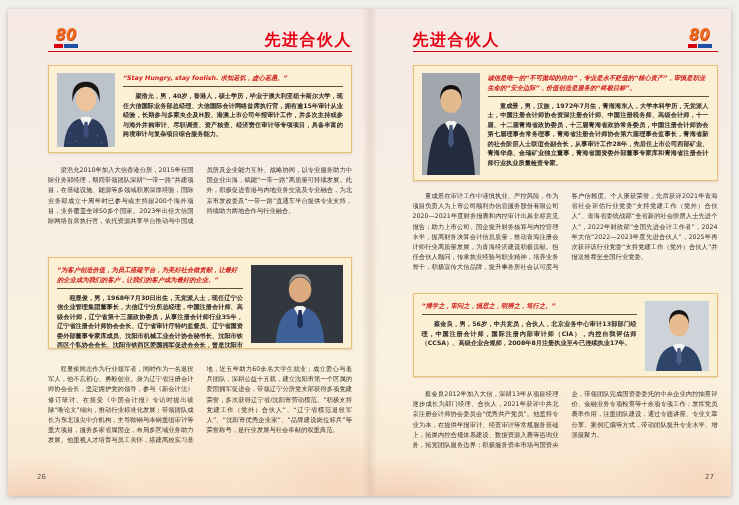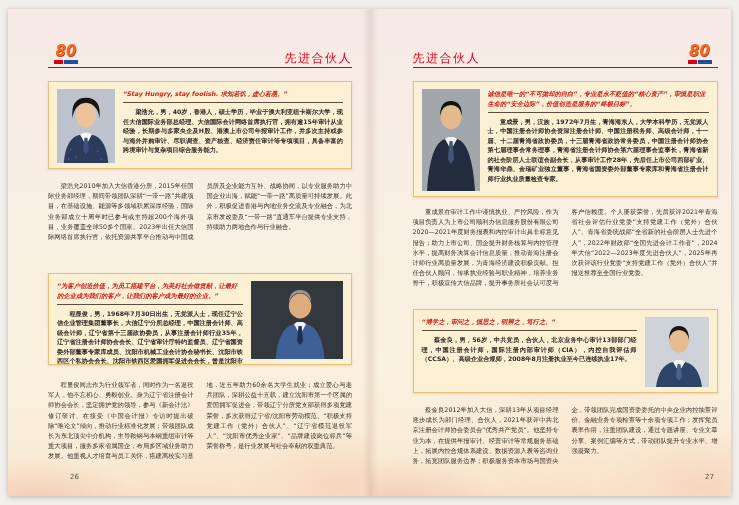--- a/index.html
+++ b/index.html
@@ -10,27 +10,27 @@
   .page { position:relative; width:361.5px; height:100%; overflow:hidden;
     background:
       radial-gradient(150px 70px at 8% 102%, rgba(242,176,150,.55), transparent 70%),
       radial-gradient(190px 90px at 48% 104%, rgba(250,214,184,.65), transparent 72%),
       radial-gradient(150px 80px at 92% 98%, rgba(245,196,168,.5), transparent 70%),
       radial-gradient(220px 120px at 60% 88%, rgba(252,228,204,.5), transparent 75%),
       linear-gradient(180deg,#f6e9e6 0%, #f8eee3 40%, #faf1de 75%, #f8e8d2 100%);
   }
   .seam { position:absolute; left:50%; top:0; bottom:0; width:16px; margin-left:-8px;
     background:linear-gradient(90deg, rgba(120,80,60,0) 0%, rgba(120,80,60,.12) 50%, rgba(120,80,60,0) 100%); pointer-events:none; }
-  .content { position:absolute; top:28px; }
+  .content { position:absolute; top:12px; }
   .page.pl .content { left:40px; width:304px; }
   .page.pr .content { left:43px; width:305px; }
 
   .hdr { height:31px; display:flex; justify-content:space-between; align-items:flex-end;
          border-bottom:1.5px solid #d7000f; padding-bottom:3px; }
-  .hdr-title { color:#e60012; font-weight:normal; font-size:12px; letter-spacing:1.5px; line-height:1; }
+  .hdr-title { color:#e60012; font-weight:bold; font-size:16px; letter-spacing:1.5px; line-height:1; }
   .logo { width:36px; text-align:center; line-height:1; }
   .logo-num { font-size:15px; font-weight:bold; font-style:italic; color:#ee6b1f; text-shadow:.5px .5px 0 #c23c12; }
   .logo-mark { display:flex; justify-content:center; gap:1px; margin-top:1px; }
   .lm { display:block; height:4px; }
   .lm.r { width:9px; background:#d7000f; }
   .lm.b { width:14px; background:#1e50a2; }
 
   .pbox { background:#fcf0d4; border:1px solid #eabf77; box-shadow:0 1px 2px rgba(120,90,40,.18);
           padding:7px 8px; display:flex; gap:8px; overflow:hidden; width:100%; }
   .bt { flex:1; min-width:0; }
@@ -51,21 +51,21 @@
   .c-l1  { margin-top:12px; height:82px; }
   .box-l2 { margin-top:10px; height:92px; }
   .c-l2  { margin-top:15px; height:84px; }
 
   .box-r1 { margin-top:13px; height:116px; }
   .c-r1  { margin-top:10px; height:96px; }
   .box-r2 { margin-top:6px;  height:84px; }
   .c-r2  { margin-top:12px; height:86px; }
 
   .pnum { position:absolute; bottom:15px; font-size:7px; color:#55504a; }
-  .page.pl .pnum { left:62px; }
+  .page.pl .pnum { left:29px; }
   .page.pr .pnum { right:17px; }
 </style>
 </head>
 <body>
 
 <div class="screen">
   <div class="spread">
 
     <div class="page pl">
       <div class="content">

